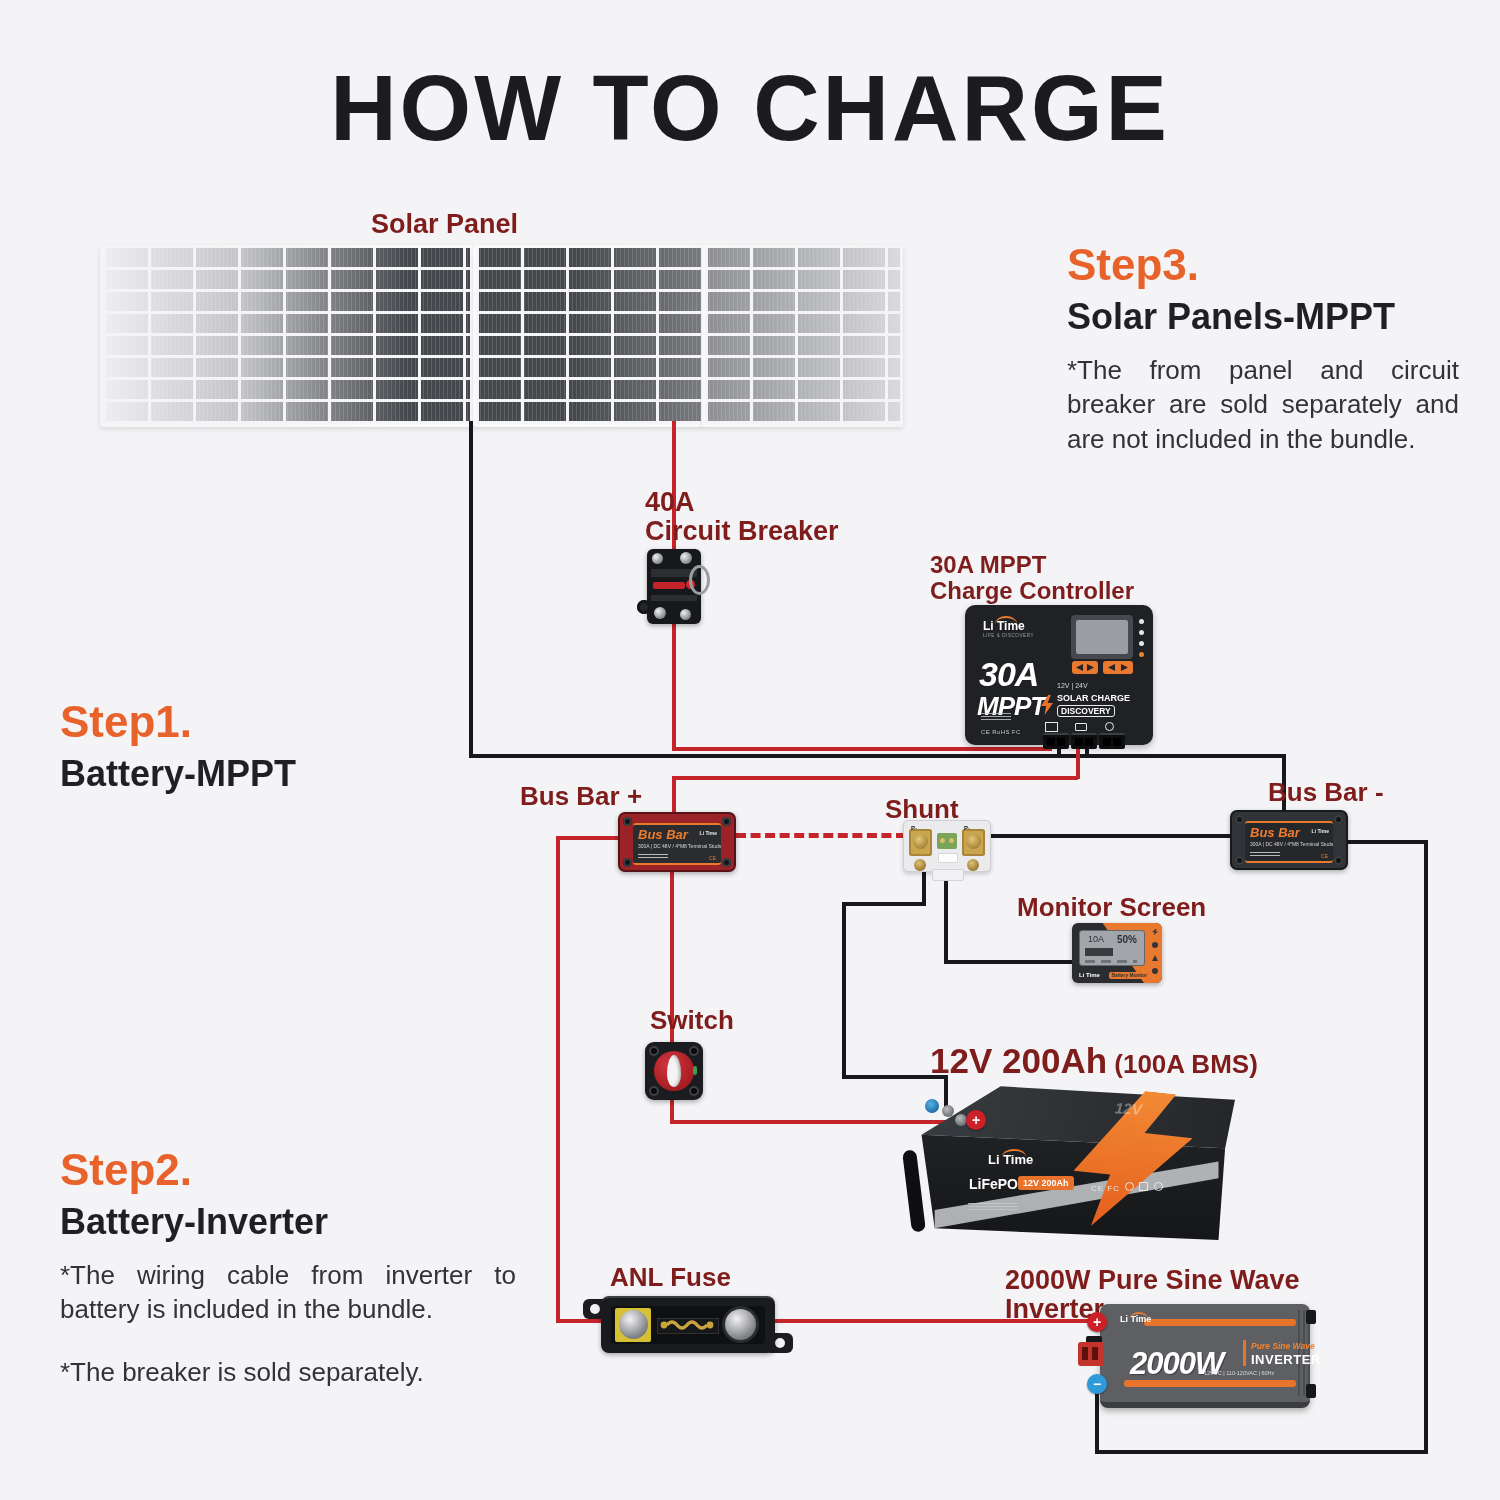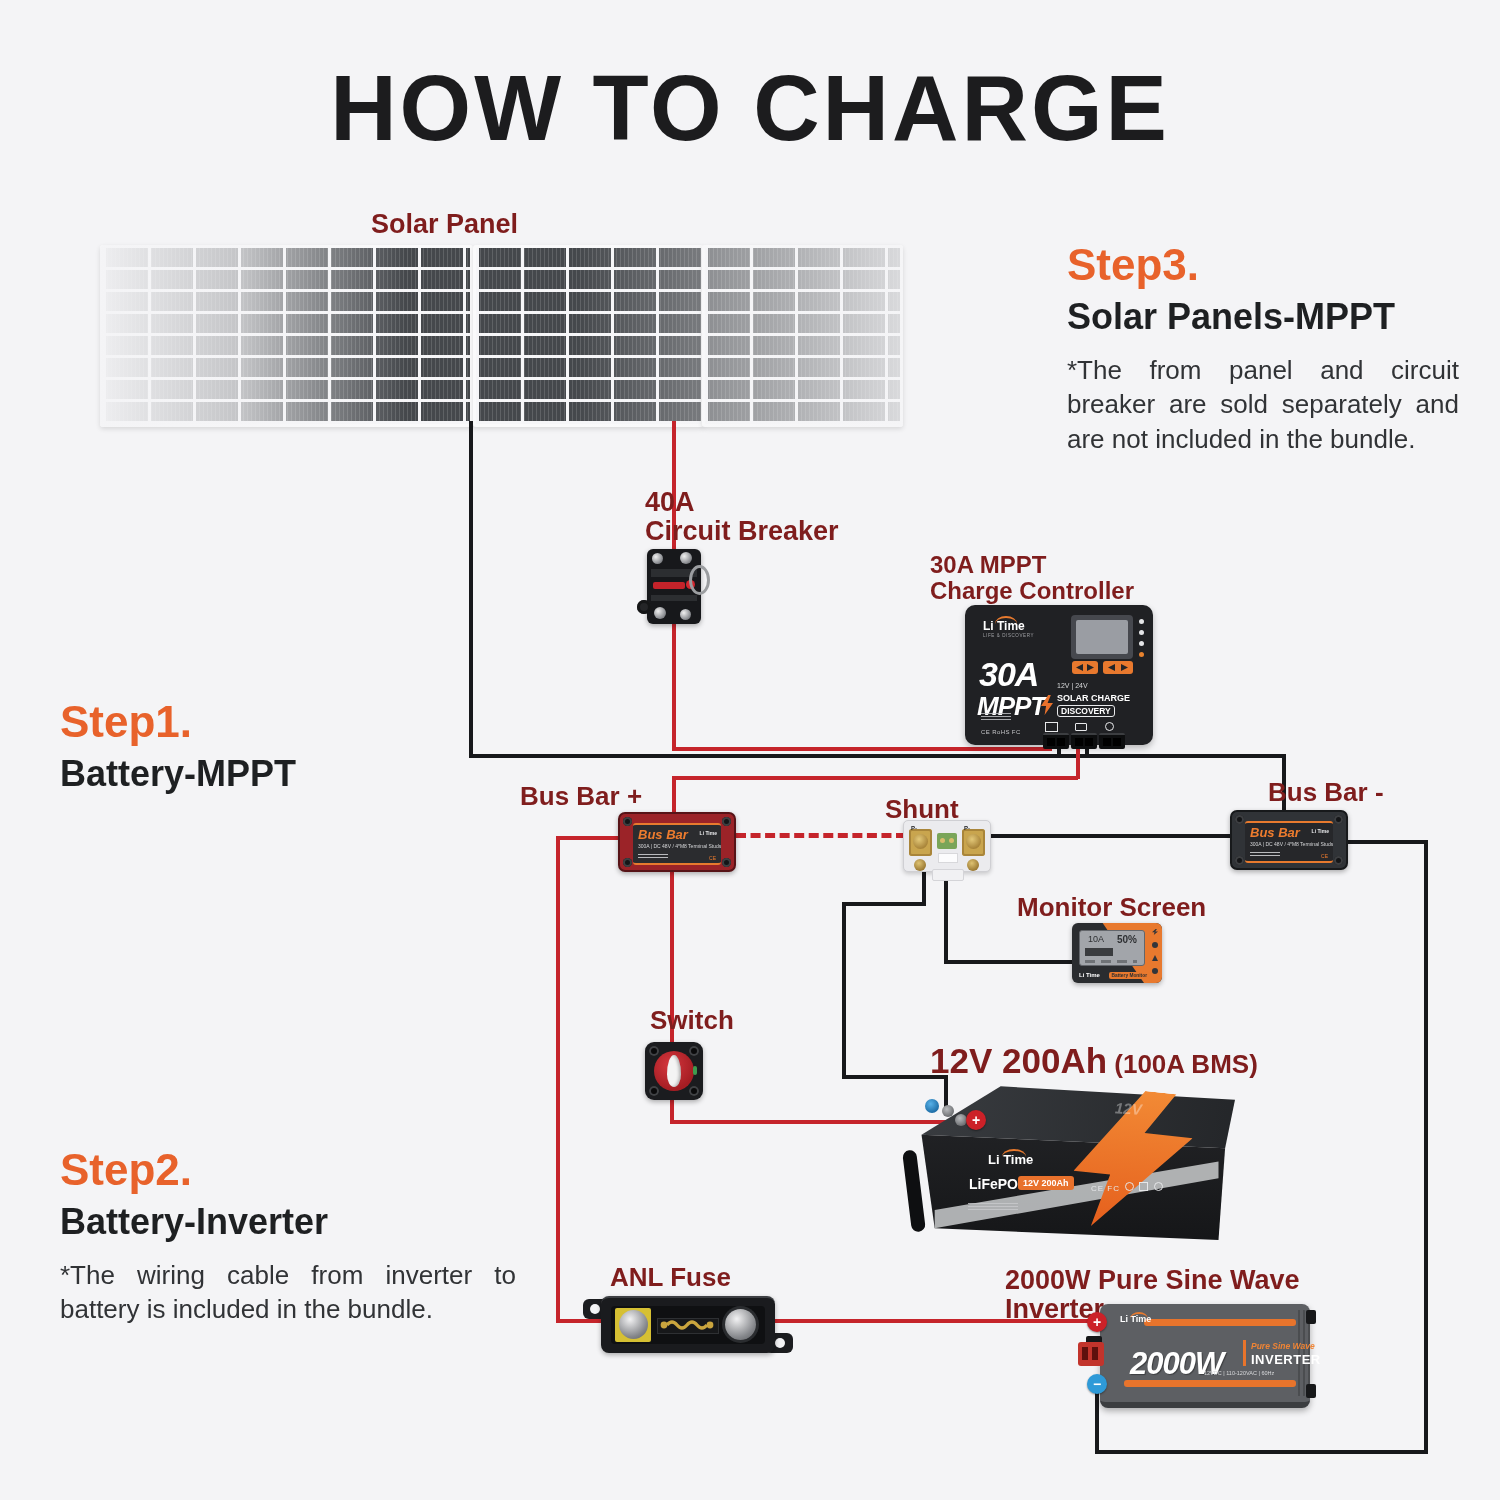--- a/index.html
+++ b/index.html
@@ -77,20 +77,21 @@
 
   <div class="step" style="left:60px;top:700px;width:452px;">
     <div class="sid">Step1.</div>
     <div class="shead">Battery-MPPT</div>
   </div>
 
   <div class="step" style="left:60px;top:1148px;width:456px;">
     <div class="sid">Step2.</div>
     <div class="shead">Battery-Inverter</div>
     <div class="sbody">*The wiring cable from inverter to battery is included in the bundle.</div>
+    <div class="sbody" style="margin-top:28px;">*The breaker is sold separately.</div>
   </div>
 
   <div class="step" style="left:1058px;top:243px;width:392px;margin-left:9px;">
     <div class="sid">Step3.</div>
     <div class="shead">Solar Panels-MPPT</div>
     <div class="sbody">*The from panel and circuit breaker are sold separately and are not included in the bundle.</div>
   </div>
 
   <div class="lbl" style="left:371px;top:210px;width:200px;font-size:27px;">Solar Panel</div>
   <div class="lbl" style="left:645px;top:488px;width:250px;font-size:27px;">

